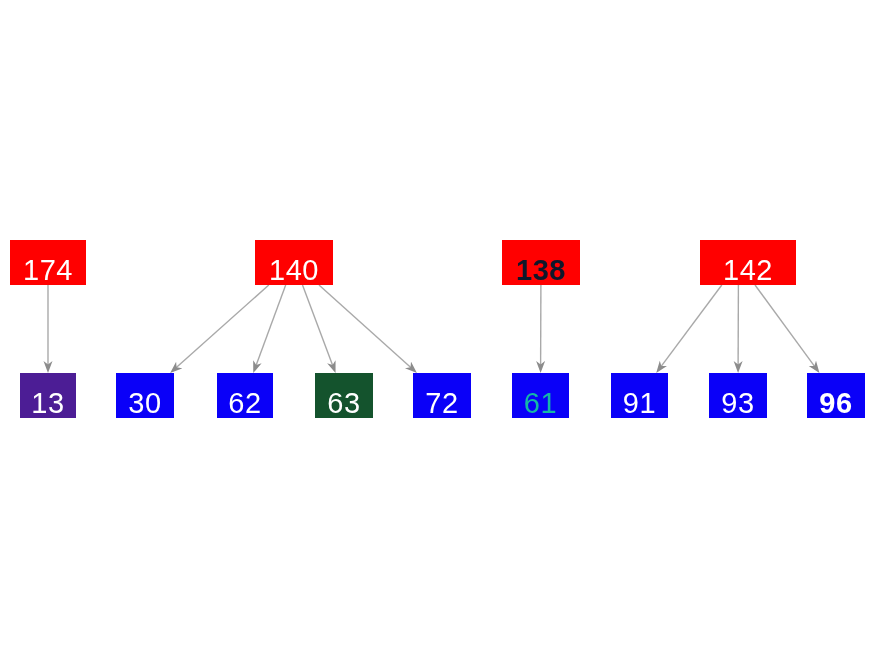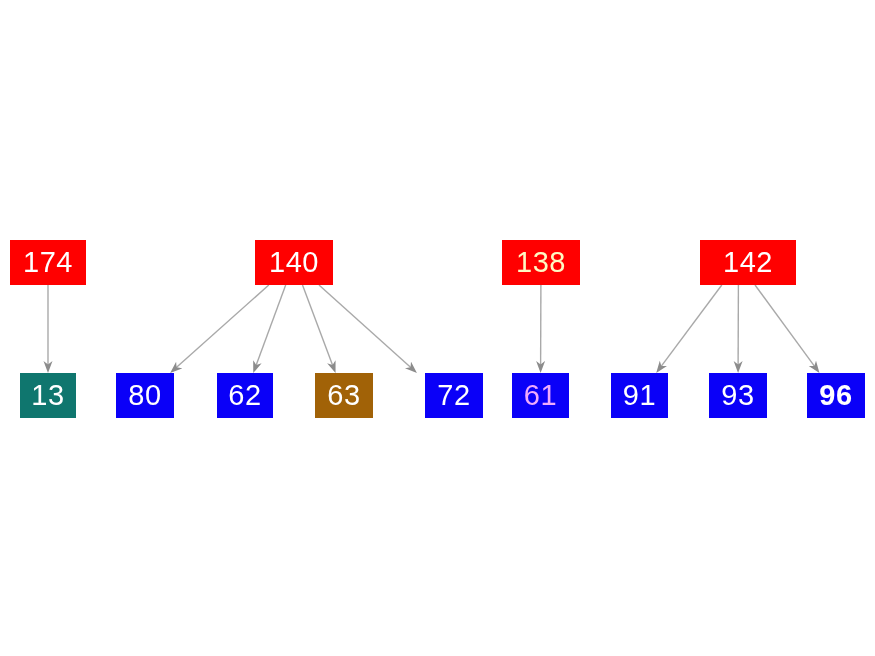--- a/index.html
+++ b/index.html
@@ -18,21 +18,21 @@
   .edges-layer {
     position: absolute;
     left: 0;
     top: 0;
     width: 875px;
     height: 656px;
   }
   .node {
     position: absolute;
     display: flex;
-    align-items: center;
+    align-items: flex-end;
     justify-content: center;
     box-sizing: border-box;
   }
   .node span {
     color: #ffffff;
     font-size: 29px;
     line-height: 1;
     letter-spacing: 0.5px;
     user-select: none;
   }
@@ -60,42 +60,42 @@
       </g>
   </svg>
   <div>
       <div class="node" style="left: 10px; top: 240px; width: 76px; height: 45px; background: rgb(255, 0, 0);">
         <span style="color: rgb(255, 255, 255);">174</span>
       </div>
       <div class="node" style="left: 255px; top: 240px; width: 78px; height: 45px; background: rgb(255, 0, 0);">
         <span style="color: rgb(255, 255, 255);">140</span>
       </div>
       <div class="node" style="left: 502px; top: 240px; width: 78px; height: 45px; background: rgb(255, 0, 0);">
-        <span style="color: #fef9c3;">138</span>
+        <span style="color: #0f172a; font-weight: bold;">138</span>
       </div>
       <div class="node" style="left: 700px; top: 240px; width: 96px; height: 45px; background: rgb(255, 0, 0);">
         <span style="color: rgb(255, 255, 255);">142</span>
       </div>
-      <div class="node" style="left: 20px; top: 373px; width: 56px; height: 45px; background: #0f766e;">
+      <div class="node" style="left: 20px; top: 373px; width: 56px; height: 45px; background: #4c1d95;">
         <span style="color: rgb(255, 255, 255);">13</span>
       </div>
       <div class="node" style="left: 116px; top: 373px; width: 58px; height: 45px; background: rgb(10, 0, 248);">
-        <span style="color: rgb(255, 255, 255);">80</span>
+        <span style="color: rgb(255, 255, 255);">30</span>
       </div>
       <div class="node" style="left: 217px; top: 373px; width: 56px; height: 45px; background: rgb(10, 0, 248);">
         <span style="color: rgb(255, 255, 255);">62</span>
       </div>
-      <div class="node" style="left: 315px; top: 373px; width: 58px; height: 45px; background: #a16207;">
+      <div class="node" style="left: 315px; top: 373px; width: 58px; height: 45px; background: #14532d;">
         <span style="color: rgb(255, 255, 255);">63</span>
       </div>
-      <div class="node" style="left: 413px; top: 373px; width: 58px; height: 45px; background: rgb(10, 0, 248); margin-left: 12px;">
+      <div class="node" style="left: 413px; top: 373px; width: 58px; height: 45px; background: rgb(10, 0, 248);">
         <span style="color: rgb(255, 255, 255);">72</span>
       </div>
       <div class="node" style="left: 512px; top: 373px; width: 57px; height: 45px; background: rgb(10, 0, 248);">
-        <span style="color: #f0abfc;">61</span>
+        <span style="color: #14b8a6;">61</span>
       </div>
       <div class="node" style="left: 611px; top: 373px; width: 57px; height: 45px; background: rgb(10, 0, 248);">
         <span style="color: rgb(255, 255, 255);">91</span>
       </div>
       <div class="node" style="left: 709px; top: 373px; width: 58px; height: 45px; background: rgb(10, 0, 248);">
         <span style="color: rgb(255, 255, 255);">93</span>
       </div>
       <div class="node" style="left: 807px; top: 373px; width: 58px; height: 45px; background: rgb(10, 0, 248);">
         <span style="color: rgb(255, 255, 255); font-weight: bold;">96</span>
       </div>

